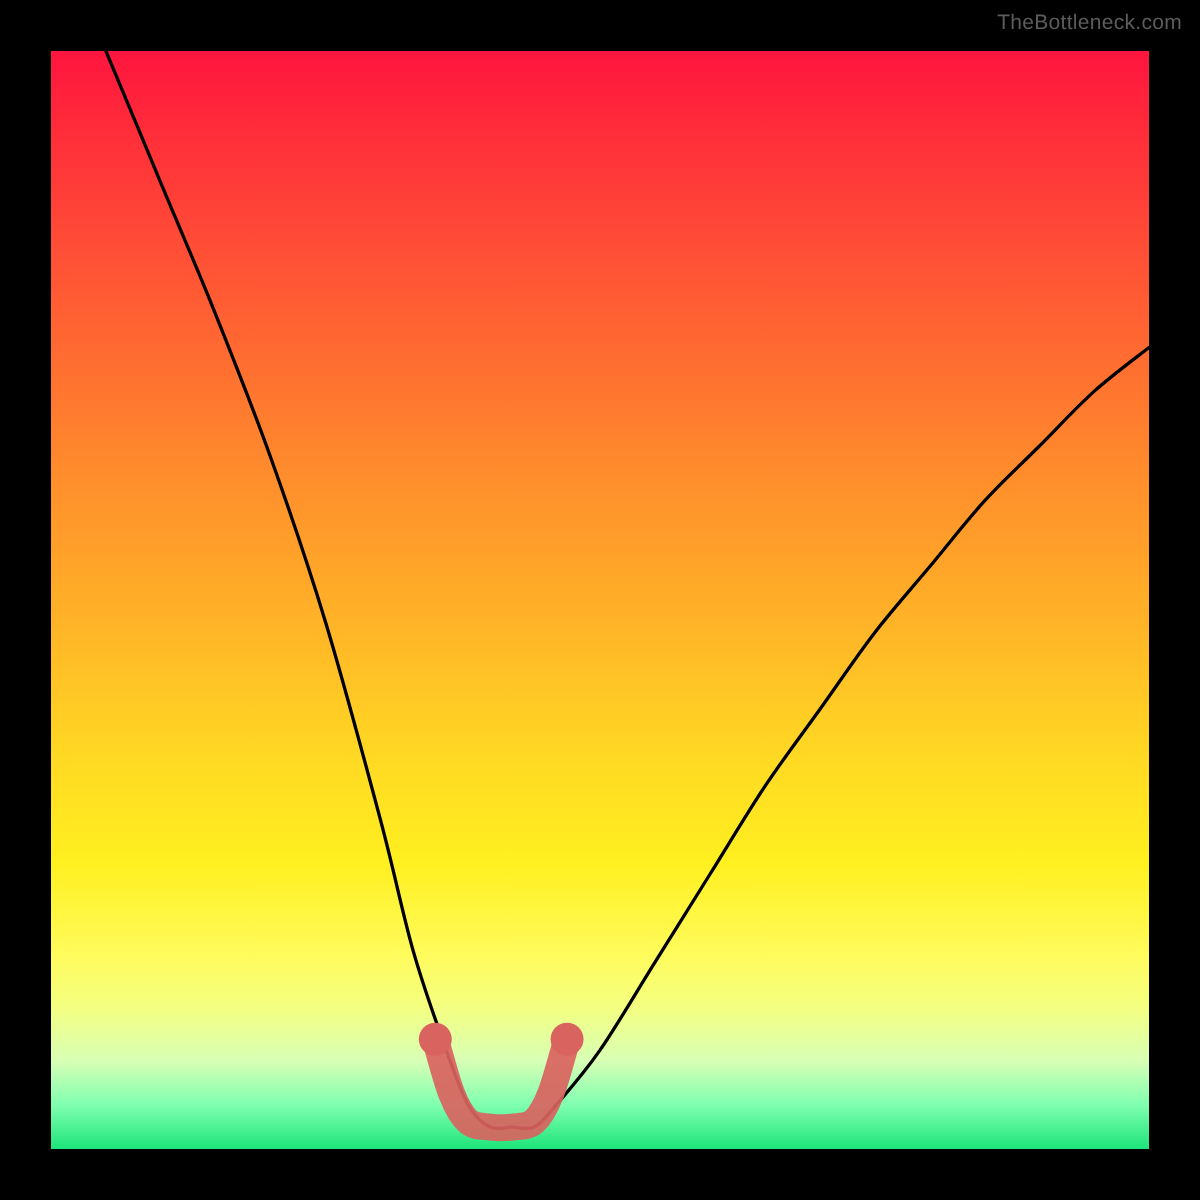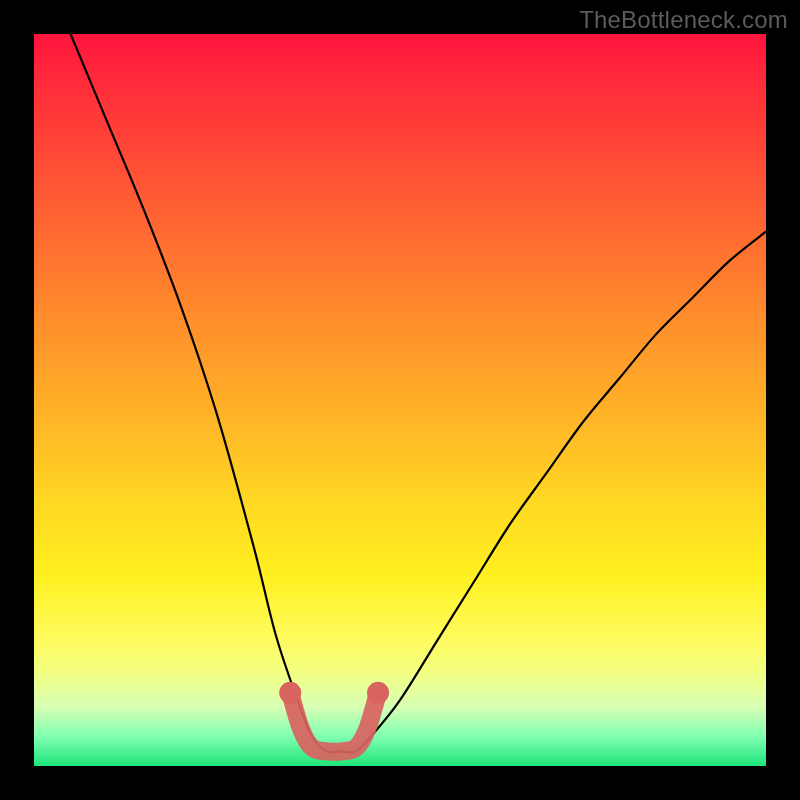--- a/index.html
+++ b/index.html
@@ -40,21 +40,21 @@
       #d7ffb5 92%,
       #7fffb0 96%,
       #1ee57a 100%
     );
   }
   .watermark {
     position: absolute;
     top: 6px;
     right: 12px;
     color: #5c5c5c;
-    font-size: 24px;
+    font-size: 14px;
     letter-spacing: 0.2px;
     font-weight: 400;
   }
   svg.curves {
     position: absolute;
     left: 0;
     top: 0;
     width: 732px;
     height: 732px;
   }

